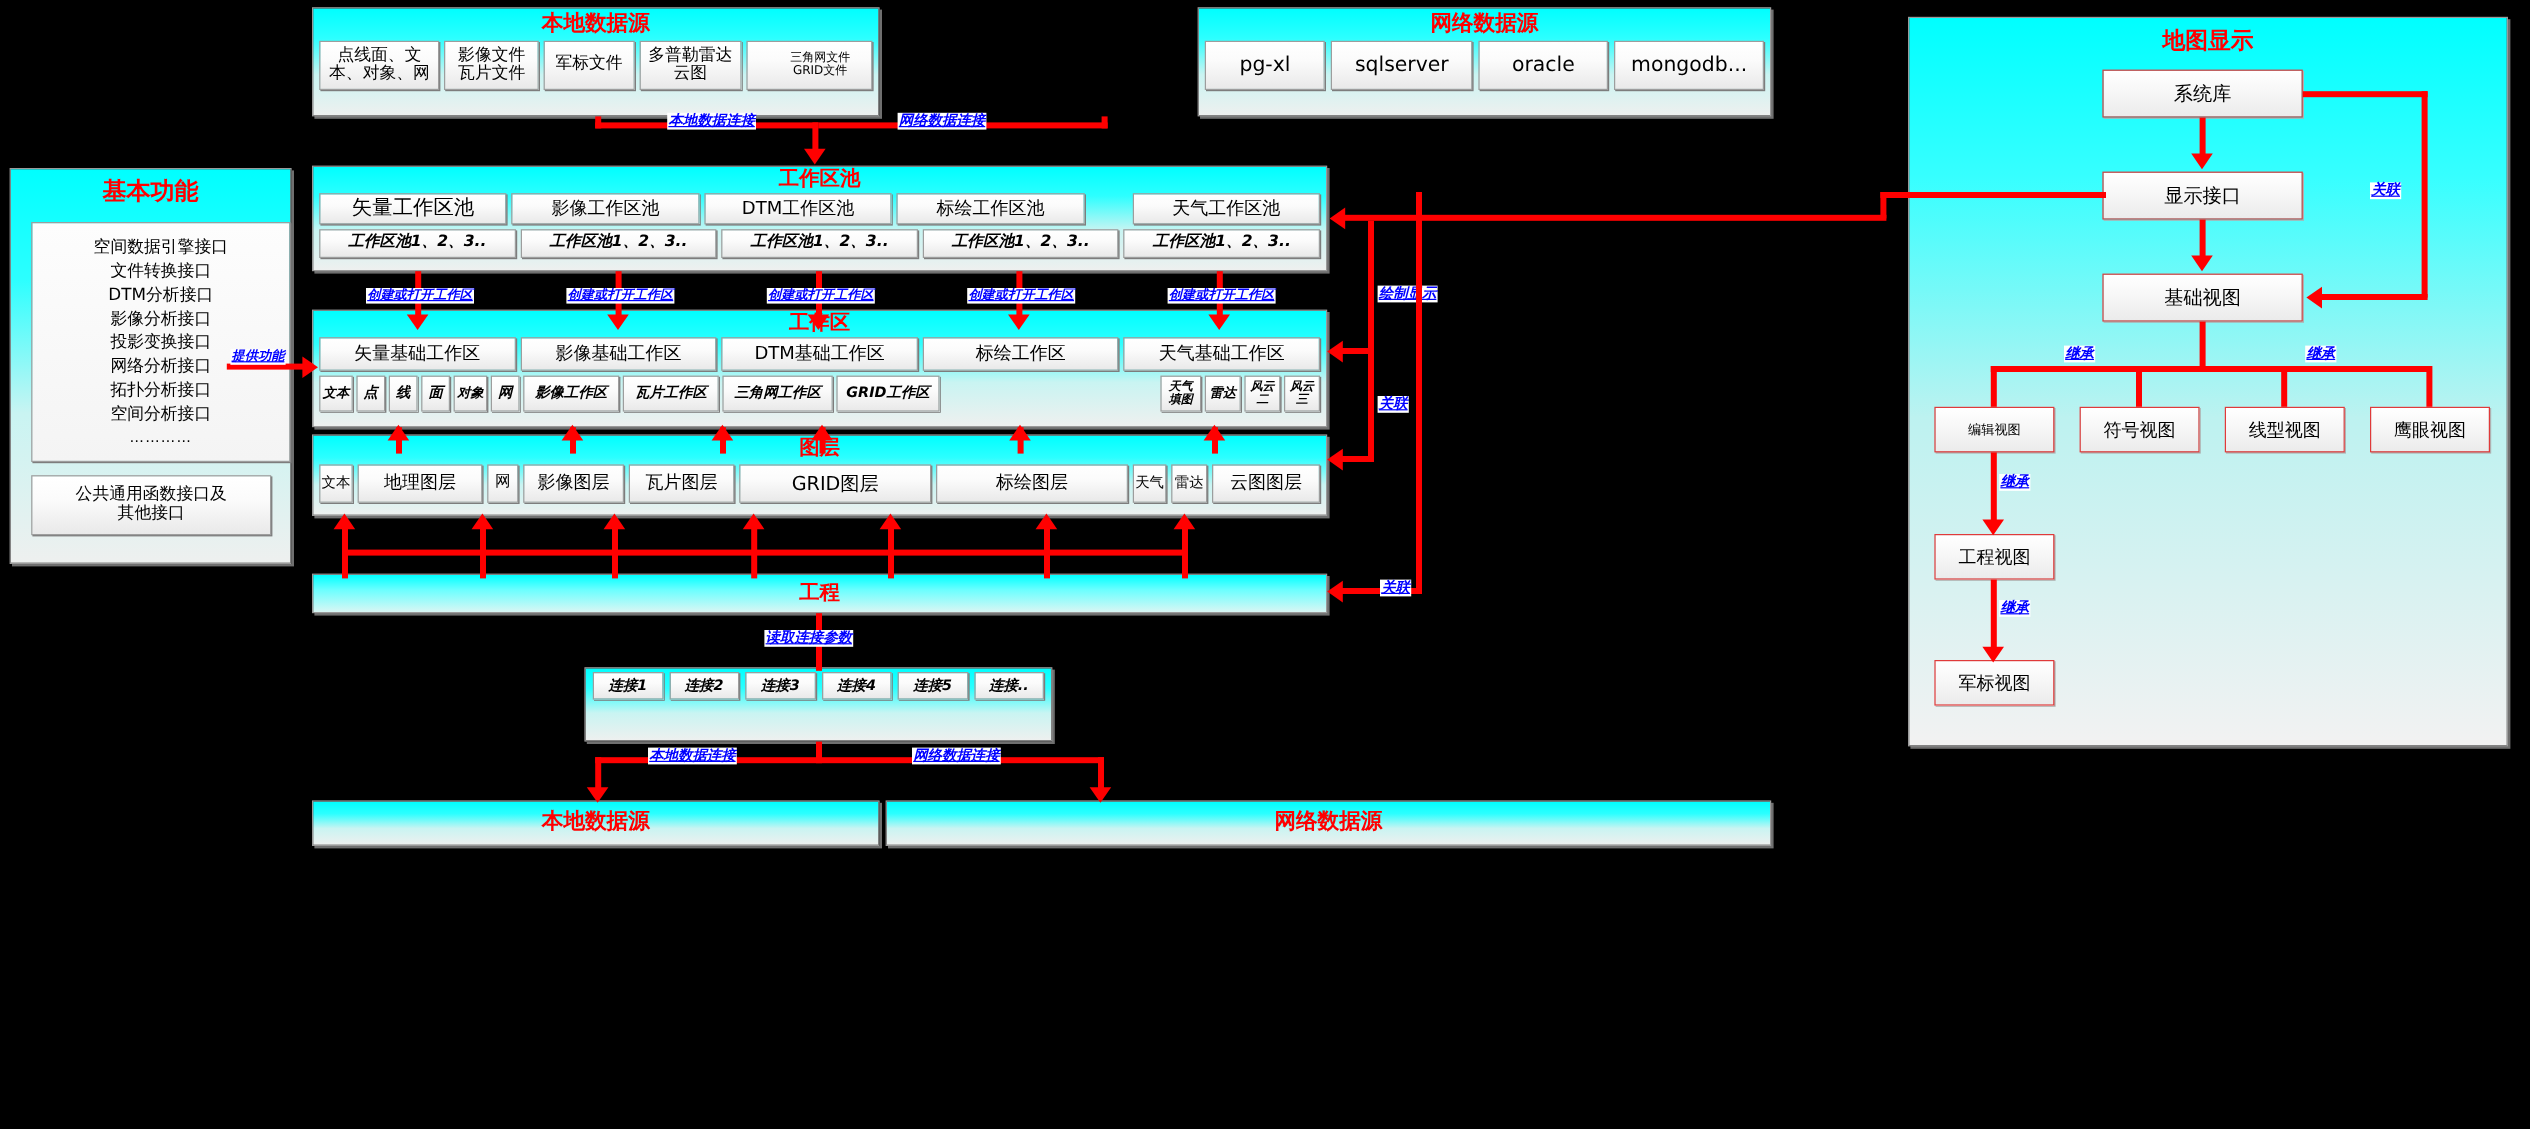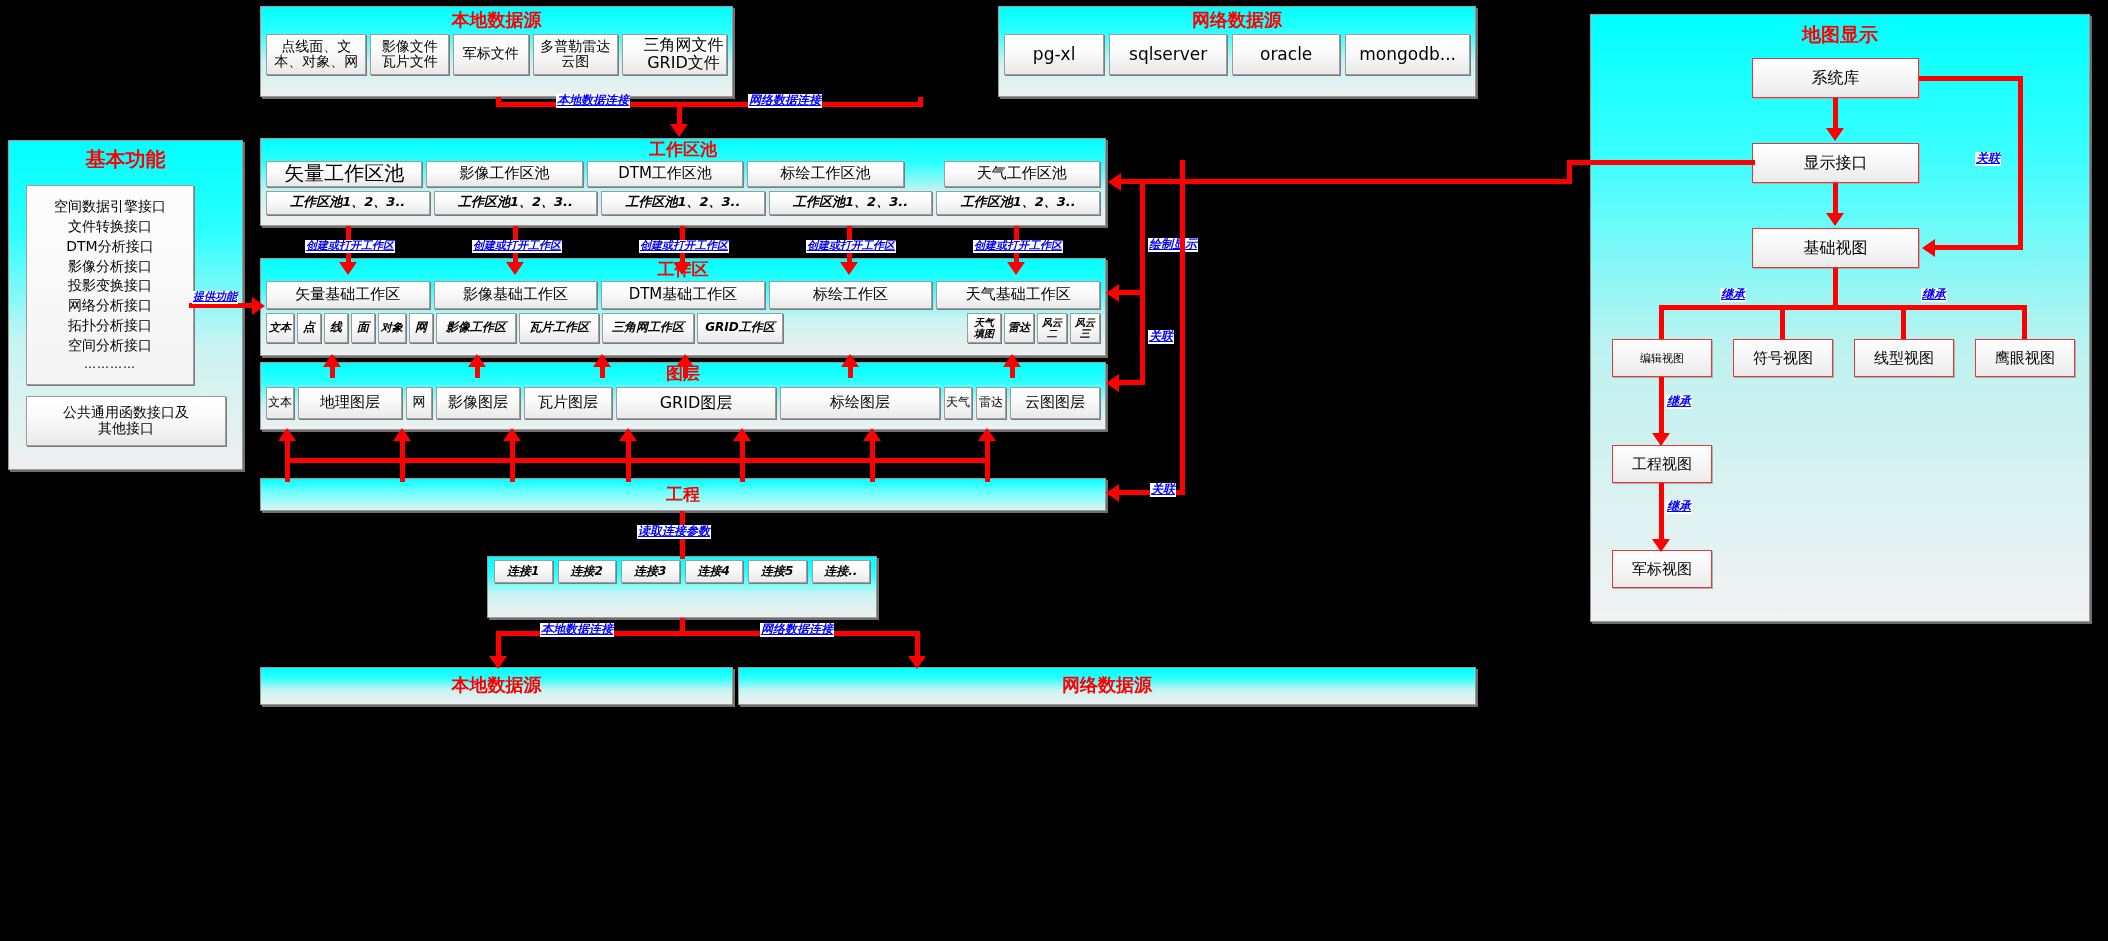--- a/index.html
+++ b/index.html
@@ -99,56 +99,56 @@
   <div class="panel" id="p-local-top" style="left:260px; top:6px; width:473px; height:91px;">
     <div class="panel-title" style="font-size:18px; padding-top:3px;">本地数据源</div>
     <div class="row" style="padding:4px 5px; gap:4px; height:49px;">
       <div class="btn" style="flex:1.18; font-size:14px;">点线面、文
 本、对象、网</div>
       <div class="btn" style="flex:0.92; font-size:14px;">影像文件
 瓦片文件</div>
       <div class="btn" style="flex:0.88; font-size:14px;">军标文件</div>
       <div class="btn" style="flex:1.0; font-size:14px;">多普勒雷达
 云图</div>
-      <div class="btn" style="flex:1.02; font-size:16px;padding-left:18px;">三角网文件
+      <div class="btn" style="flex:1.02; font-size:10px;padding-left:18px;">三角网文件
 GRID文件</div>
     </div>
   </div>
 
   <div class="panel" id="p-net-top" style="left:998px; top:6px; width:478px; height:91px;">
     <div class="panel-title" style="font-size:18px; padding-top:3px;">网络数据源</div>
     <div class="row" style="padding:4px 5px; gap:5px; height:49px;">
       <div class="btn" style="flex:1; font-size:17px;">pg-xl</div>
       <div class="btn" style="flex:1.18; font-size:17px;">sqlserver</div>
       <div class="btn" style="flex:1.08; font-size:17px;">oracle</div>
       <div class="btn" style="flex:1.25; font-size:17px;">mongodb...</div>
     </div>
   </div>
 
   <div class="panel" id="p-basic" style="left:8px; top:140px; width:235px; height:330px;">
     <div class="panel-title" style="font-size:20px; padding-top:7px;">基本功能</div>
-    <div class="listbox" style="position:absolute; left:17px; top:44px; width:168px; height:200px; display:flex; flex-direction:column; justify-content:center; padding:6px 0; font-size:14px; line-height:1.42;">
+    <div class="listbox" style="position:absolute; left:17px; top:44px; width:216px; height:200px; display:flex; flex-direction:column; justify-content:center; padding:6px 0; font-size:14px; line-height:1.42;">
       <div>空间数据引擎接口</div>
       <div>文件转换接口</div>
       <div>DTM分析接口</div>
       <div>影像分析接口</div>
       <div>投影变换接口</div>
       <div>网络分析接口</div>
       <div>拓扑分析接口</div>
       <div>空间分析接口</div>
       <div style="font-size:12px; letter-spacing:1px;">…………</div>
     </div>
     <div class="btn" style="position:absolute; left:17px; top:255px; width:200px; height:50px; font-size:14px;">公共通用函数接口及
 其他接口</div>
   </div>
 
   <div class="panel" id="p-pool" style="left:260px; top:138px; width:846px; height:88px;">
     <div class="panel-title" style="font-size:17px; padding-top:1px;">工作区池</div>
     <div class="row" style="padding:2px 5px 0 5px; gap:4px; height:28px;">
-      <div class="btn" style="flex:1; font-size:20px;">矢量工作区池</div>
+      <div class="btn" style="flex:1; font-size:17px;">矢量工作区池</div>
       <div class="btn" style="flex:1; font-size:15px;">影像工作区池</div>
       <div class="btn" style="flex:1; font-size:15px;">DTM工作区池</div>
       <div class="btn" style="flex:1; font-size:15px;">标绘工作区池</div>
       <div class="btn" style="flex:1; font-size:15px;margin-left:36px;">天气工作区池</div>
     </div>
     <div class="row" style="padding:4px 5px 0 5px; gap:4px; height:28px;">
       <div class="btn italic" style="flex:1; font-size:13px;">工作区池1、2、3..</div>
       <div class="btn italic" style="flex:1; font-size:13px;">工作区池1、2、3..</div>
       <div class="btn italic" style="flex:1; font-size:13px;">工作区池1、2、3..</div>
       <div class="btn italic" style="flex:1; font-size:13px;">工作区池1、2、3..</div>

